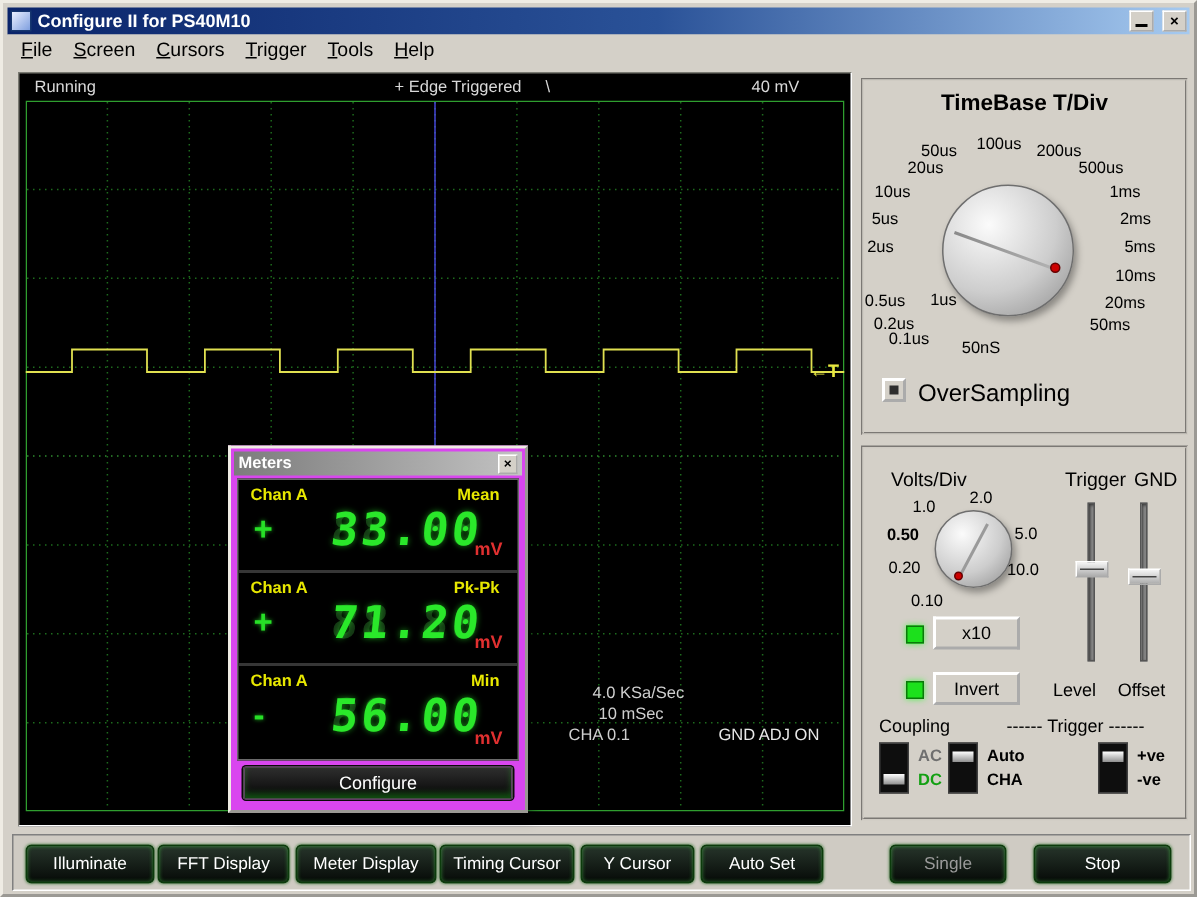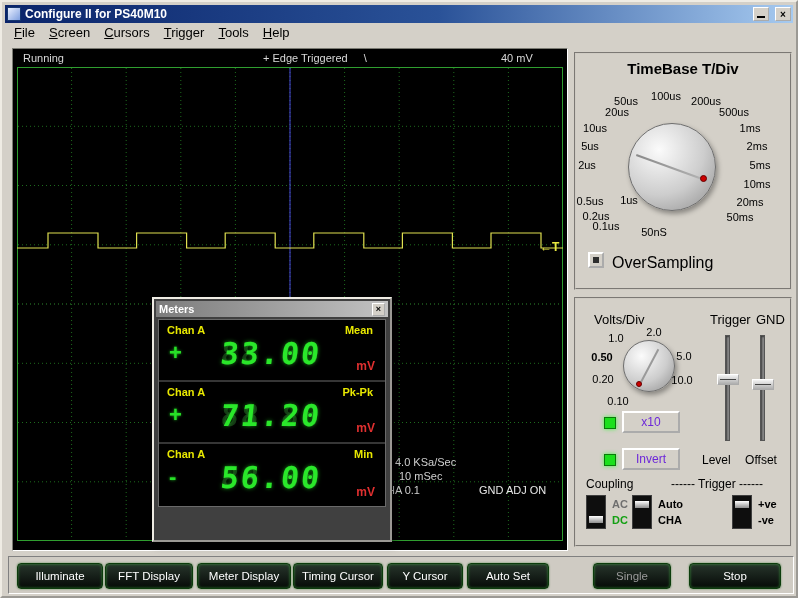--- a/index.html
+++ b/index.html
@@ -60,21 +60,21 @@
   .slider-track{position:absolute;width:5px;background:#8d8d8d;border:1px solid #555;box-shadow:inset 1px 1px 2px #3c3c3c}
   #trig-track{left:149px;top:36px;height:106px}
   #gnd-track{left:184px;top:36px;height:106px}
   .slider-handle{position:absolute;width:22px;height:11px;background:linear-gradient(#f4f4f4,#adadad);border:1px outset #fff}
   .slider-handle::after{content:"";position:absolute;left:2px;right:2px;top:4px;height:1px;background:#444}
   #trig-handle{left:141px;top:75px}
   #gnd-handle{left:176px;top:80px}
   .led{position:absolute;width:12px;height:12px;background:#1ce01c;border:1px solid #0a7a0a;box-shadow:0 0 4px rgba(40,255,40,.8)}
   #x10-led{left:28px;top:118px}
   #invert-led{left:28px;top:155px}
-  .btn3d{position:absolute;background:#d4d0c8;border:2px outset #fff;font-size:12px;font-family:"Liberation Sans",sans-serif;color:#6d28d9;padding:0}
+  .btn3d{position:absolute;background:#d4d0c8;border:2px outset #fff;font-size:12px;font-family:"Liberation Sans",sans-serif;color:#000000;padding:0}
   #x10-btn{left:46px;top:112px;width:58px;height:22px}
   #invert-btn{left:46px;top:149px;width:58px;height:22px}
   .small-label{position:absolute;font-size:12px;white-space:nowrap}
   #level-label{left:126px;top:154px;width:40px;}
   #offset-label{left:162px;top:154px;width:46px;text-align:center}
   #coupling-label{left:10px;top:178px}
   #trig-section-label{left:95px;top:178px}
   .toggle{position:absolute;width:20px;height:34px;background:#0e0e0e;border:1px solid #3f3f3f}
   .toggle .bar{position:absolute;left:2px;width:14px;height:7px;background:linear-gradient(#fff,#8f8f8f)}
   .toggle .bar.top{top:5px}
@@ -84,21 +84,21 @@
   #slope-toggle{left:156px;top:196px}
   .tg-label{position:absolute;font-size:11px;font-weight:bold;white-space:nowrap}
   #ac-label{left:36px;top:199px;color:#6f6f6f}
   #dc-label{left:36px;top:215px;color:#13a013}
   #auto-label{left:82px;top:199px;color:#000}
   #cha-label{left:82px;top:215px;color:#000}
   #pve-label{left:182px;top:199px;color:#000}
   #nve-label{left:182px;top:215px;color:#000}
 
   
-  #meters{position:absolute;left:150px;top:295px;width:240px;height:245px;background:#404040;border:2px outset #efece4;z-index:10;box-shadow:3px 3px 8px rgba(0,0,0,.45)}
+  #meters{position:absolute;left:150px;top:295px;width:200px;height:245px;background:#d946ef;border:2px outset #efece4;z-index:10;box-shadow:3px 3px 8px rgba(0,0,0,.45)}
   #meters-titlebar{position:absolute;left:2px;top:2px;right:2px;height:16px;background:linear-gradient(90deg,#7c7c7c,#c2c2c2);display:flex;align-items:center;padding:0 3px}
   #meters-title{color:#fff;font-weight:bold;font-size:11px;flex:1}
   #meters-close{width:13px;height:13px;background:#d4d0c8;border:1px outset #fff;font-size:9px;line-height:10px;font-weight:bold;padding:0}
   #meters-body{position:absolute;left:4px;top:20px;right:4px;height:188px;background:#000;border:1px solid #6a6a6a}
   .meter-row{position:relative;height:62px;border-bottom:2px outset #8a8a8a}
   .meter-row:last-child{border-bottom:none}
   .mr-chan{position:absolute;left:8px;top:4px;color:#e8e800;font-weight:bold;font-size:11px}
   .mr-stat{position:absolute;right:12px;top:4px;color:#e8e800;font-weight:bold;font-size:11px}
   .mr-sign{position:absolute;left:10px;top:20px;color:#27e027;font-size:22px;font-weight:bold;text-shadow:0 0 3px rgba(40,255,40,.7)}
   .mr-ghost,.mr-value{position:absolute;left:34px;top:16px;width:156px;text-align:center;
@@ -278,20 +278,21 @@
           <div class="meter-row">
             <span class="mr-chan">Chan A</span>
             <span class="mr-stat">Min</span>
             <span class="mr-sign">-</span>
             <span class="mr-ghost">88.88</span>
             <span class="mr-value">56.00</span>
             <span class="mr-unit">mV</span>
           </div>
         </div>
     </div>
+    <button id="cfg-btn">Configure</button>
   </div>
 
   <div id="toolbar">
       <button class="tool-btn" style="left: 8px; width: 86px;">Illuminate</button>
       <button class="tool-btn" style="left: 96px; width: 88px;">FFT Display</button>
       <button class="tool-btn" style="left: 188px; width: 94px;">Meter Display</button>
       <button class="tool-btn" style="left: 284px; width: 90px;">Timing Cursor</button>
       <button class="tool-btn" style="left: 378px; width: 76px;">Y Cursor</button>
       <button class="tool-btn" style="left: 458px; width: 82px;">Auto Set</button>
       <button class="tool-btn disabled" style="left: 584px; width: 78px;">Single</button>

